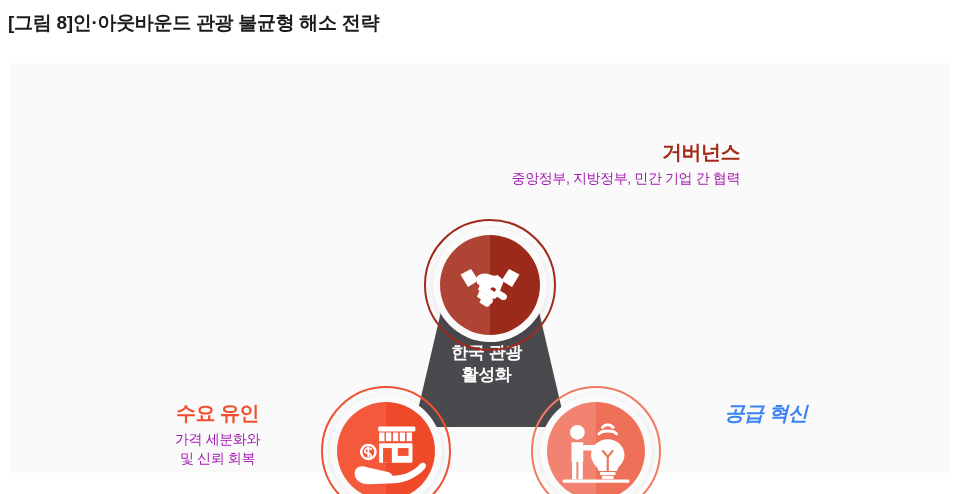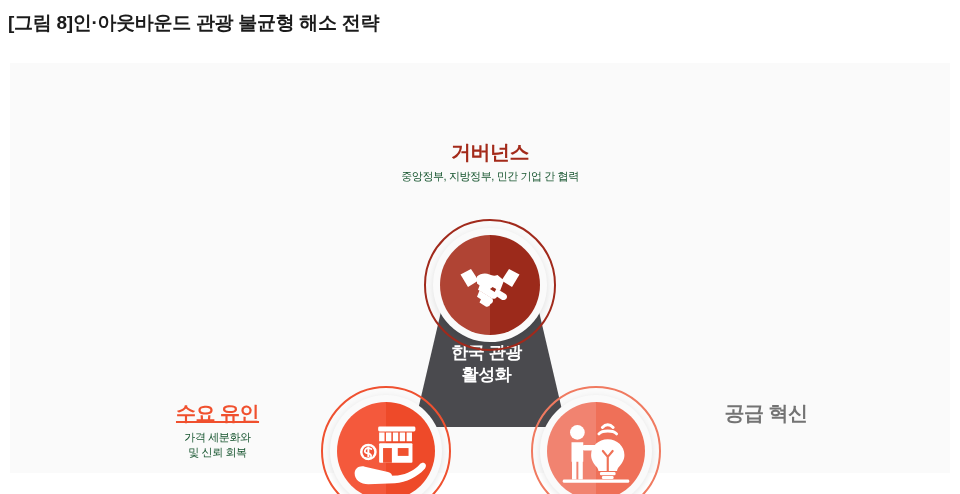--- a/index.html
+++ b/index.html
@@ -127,42 +127,42 @@
   
   .node-text { position: absolute; z-index: 4; }
   .node-heading {
     font-size: 20px;
     font-weight: bold;
     letter-spacing: -0.5px;
     margin: 0 0 3px 0;
     white-space: nowrap;
   }
   .node-desc {
-    font-size: 11px;
-    color: #14532d;
+    font-size: 14px;
+    color: #a21caf;
     line-height: 1.35;
     letter-spacing: -0.4px;
     white-space: pre-line;
     margin: 0;
   }
 
   #text-governance {
-    left: 230px; top: 76px; width: 500px; text-align: center;
+    left: 230px; top: 76px; width: 500px; text-align: right;
   }
   #text-governance .node-heading { color: #a32a1a; }
 
   #text-demand {
     left: 110px; top: 337px; width: 195px; text-align: center;
   }
-  #text-demand .node-heading { color: #f0502e; text-decoration: underline; }
+  #text-demand .node-heading { color: #f0502e; }
 
   #text-supply {
     left: 656px; top: 337px; width: 200px; text-align: center;
   }
-  #text-supply .node-heading { color: #737373; }
+  #text-supply .node-heading { color: #3b82f6; font-style: italic; }
 </style>
 </head>
 <body>
 
 <div id="figure-title">[그림 8]인·아웃바운드 관광 불균형 해소 전략</div>
 
 <div id="diagram-panel">
 
   <div id="center-hub">
     <div id="center-hub-label">한국 관광

